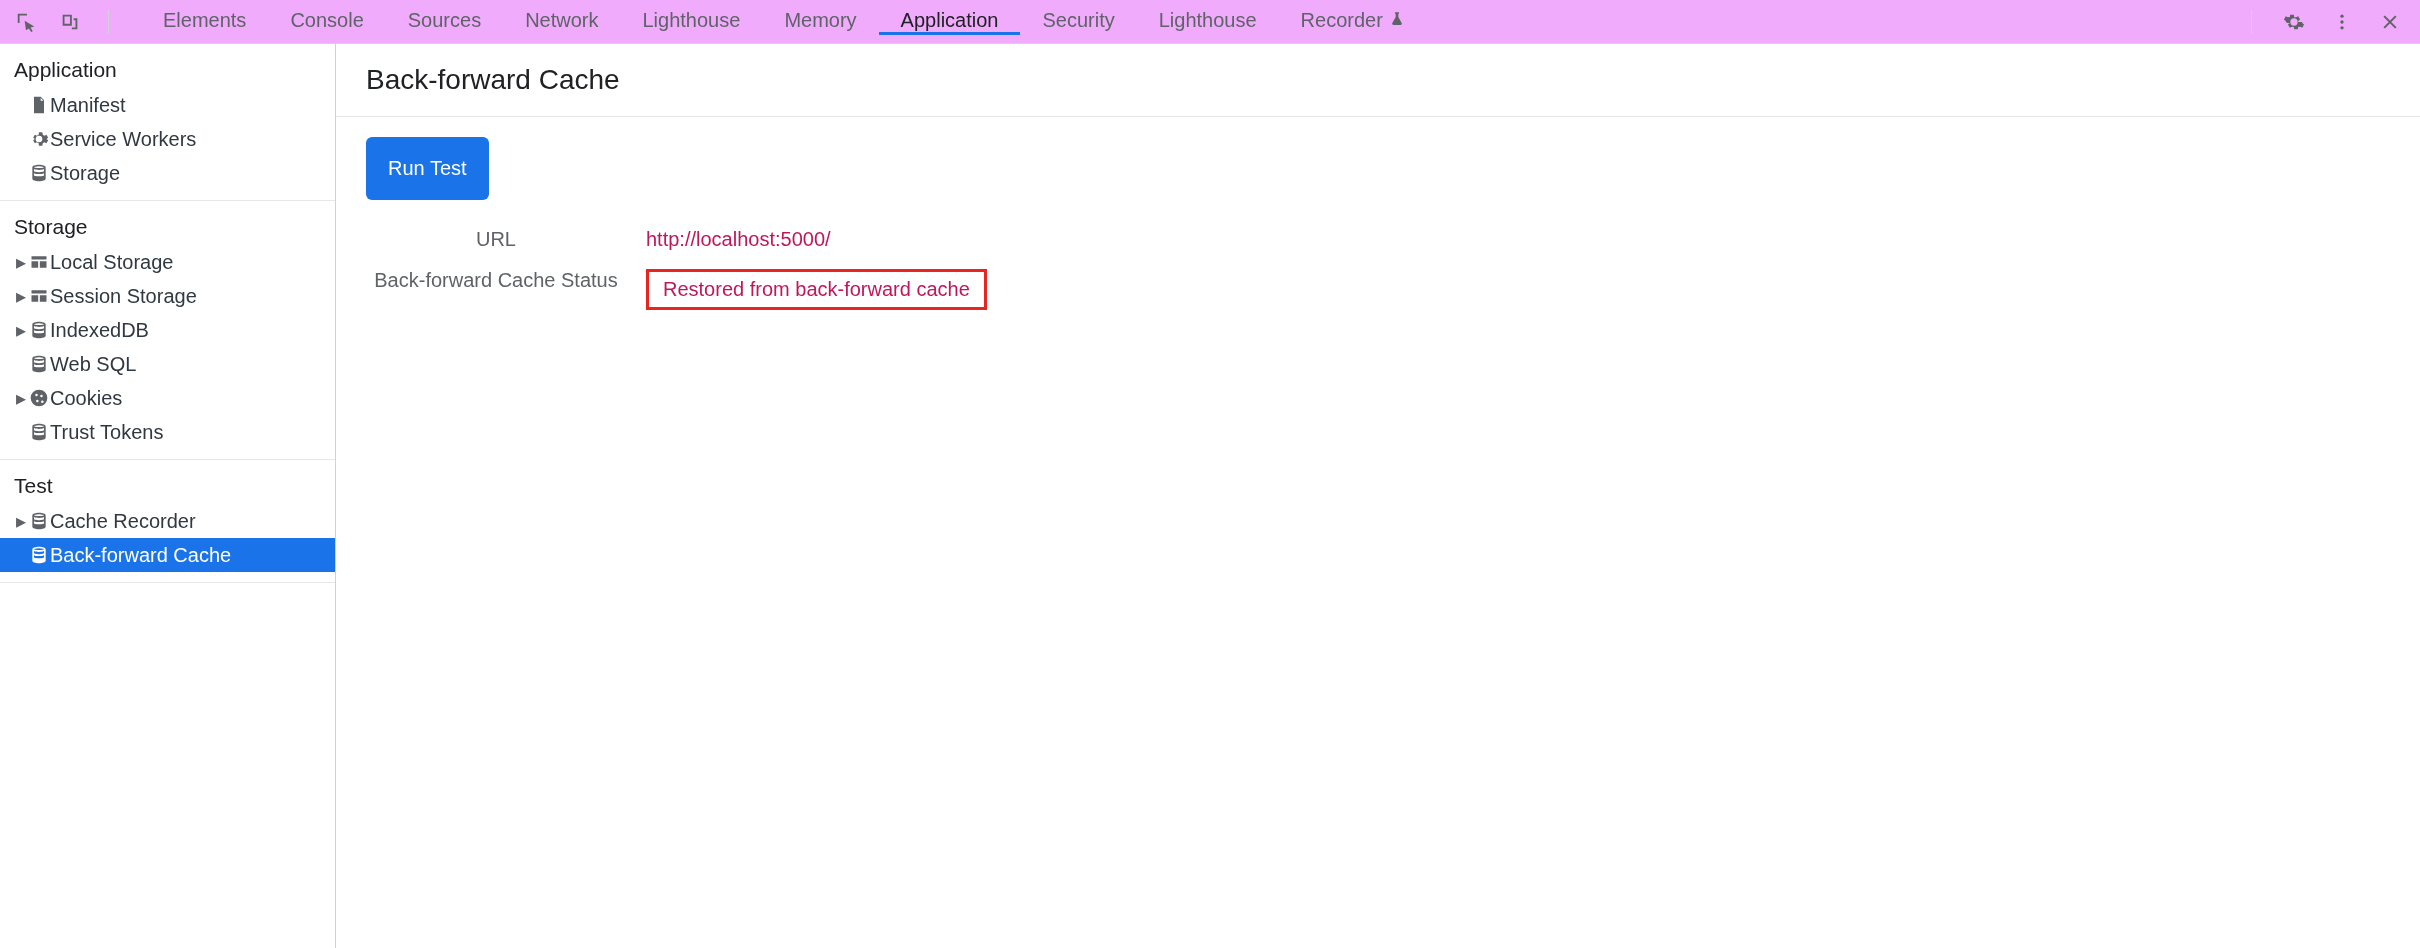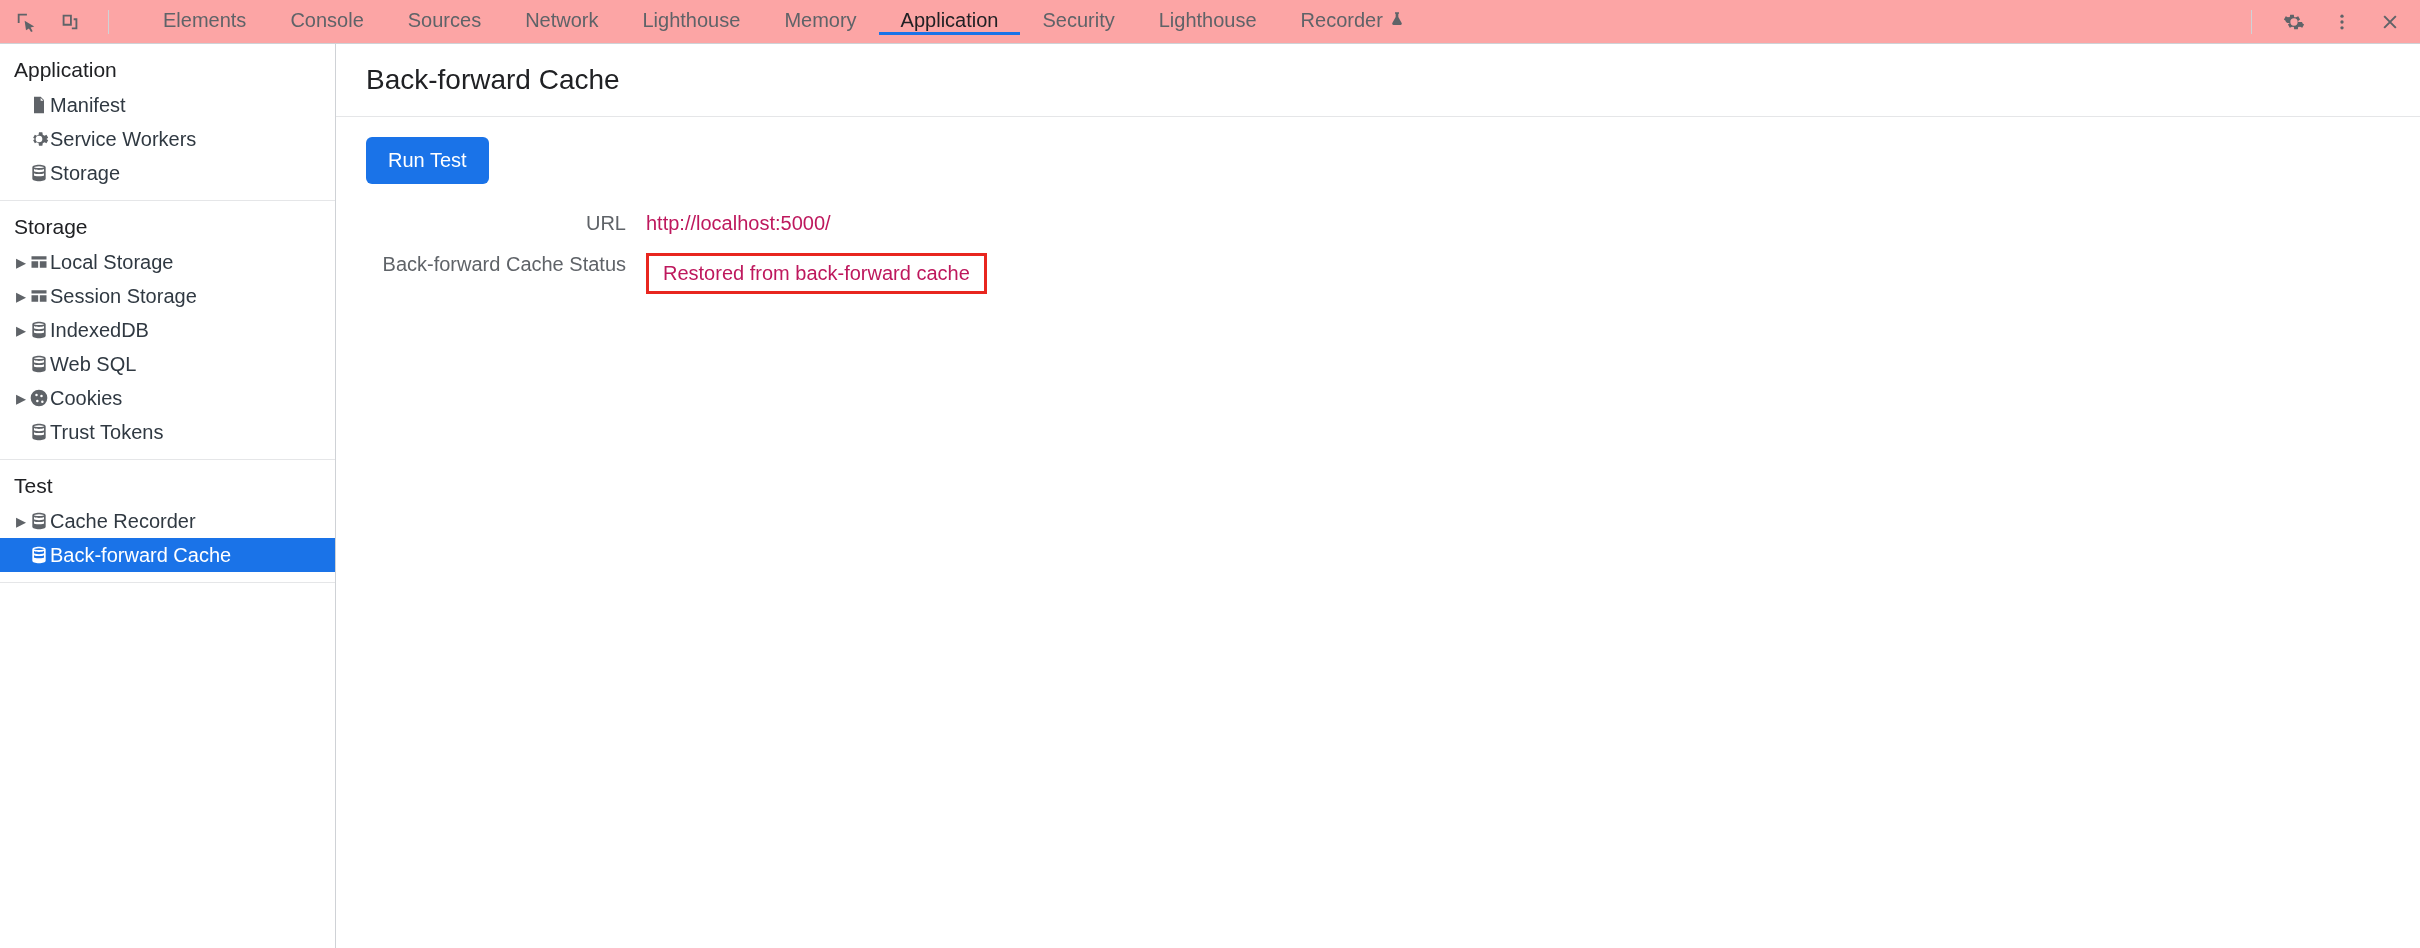--- a/index.html
+++ b/index.html
@@ -5,21 +5,21 @@
   * { box-sizing: border-box; margin: 0; padding: 0; }
   html, body {
     width: 2420px; height: 948px;
     font-family: "Helvetica Neue", Arial, sans-serif;
     font-size: 20px; color: #303942; background: #fff;
     transform-origin: top left;
   }
   
   .toolbar {
     height: 44px;
-    background: #fca5a5;
+    background: #f0abfc;
     border-bottom: 1px solid #cfd2d6;
     display: flex; align-items: center;
     padding: 0 8px;
   }
   .tb-left { display: flex; align-items: center; gap: 16px; padding-left: 4px; }
   .tb-icon { width: 28px; height: 28px; display: flex; align-items: center; justify-content: center; fill: #5f6368; }
   .tb-sep { width: 1px; height: 24px; background: #cfd2d6; margin: 0 8px; }
   .tabs { display: flex; align-items: stretch; height: 100%; margin-left: 8px; }
   .tab {
     display: flex; align-items: center; padding: 0 22px;
@@ -50,25 +50,25 @@
   .tree-item.selected .lbl { color: #fff; }
   .tree-item.selected .icon { fill: #fff; }
   
   .main { flex: 1; overflow: auto; }
   .main-header { padding: 20px 30px; }
   .main-title { font-size: 28px; font-weight: 400; color: #202124; }
   .main-rule { height: 1px; background: #e5e6e8; }
   .main-body { padding: 20px 30px; }
   .btn-primary {
     background: #1a73e8; color: #fff; border: none;
-    padding: 12px 22px; border-radius: 6px; font-size: 20px; font-weight: 500;
+    padding: 20px 22px; border-radius: 6px; font-size: 20px; font-weight: 500;
     cursor: pointer;
   }
   .kv { display: grid; grid-template-columns: 260px 1fr; gap: 18px 20px; align-items: start; margin-top: 28px; }
-  .kv .key { color: #5f6368; text-align: right; }
+  .kv .key { color: #5f6368; text-align: center; }
   .kv .val { color: #be185d; }
   .highlight-box { display: inline-block; padding: 6px 14px; border: 3px solid #e8261f; }
 </style>
 </head>
 <body>
 
 <div class="toolbar">
   <div class="tb-left">
     <span class="tb-icon">
       <svg viewBox="0 0 24 24" width="22" height="22">

